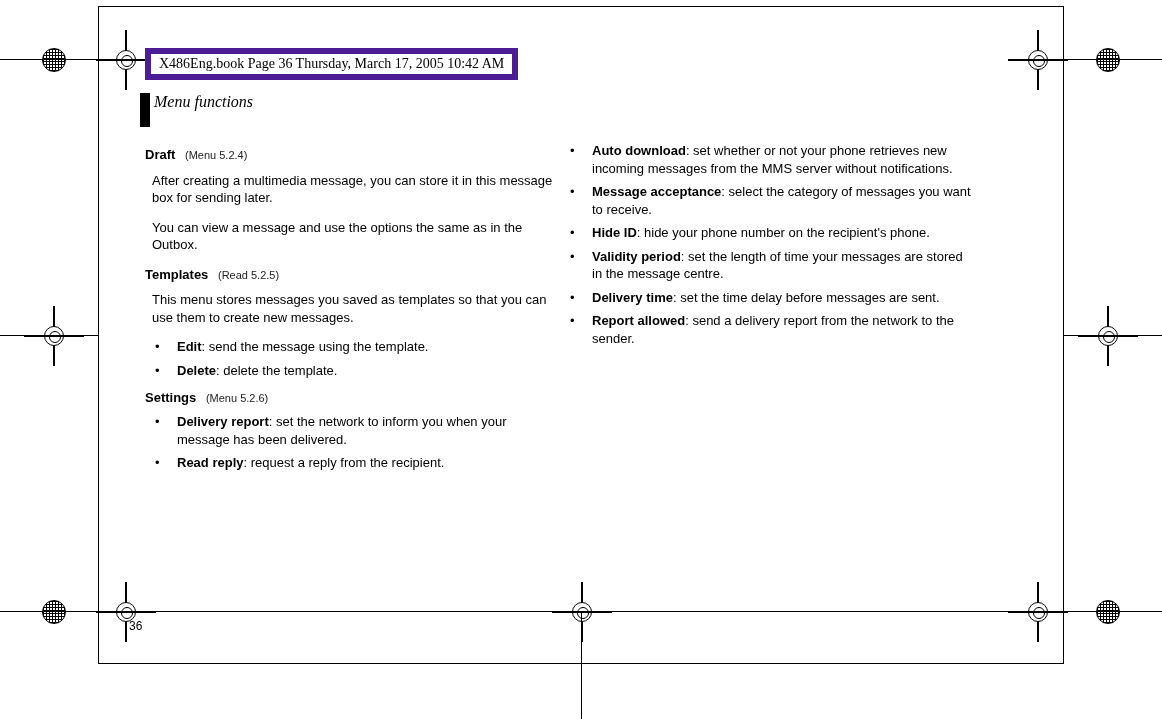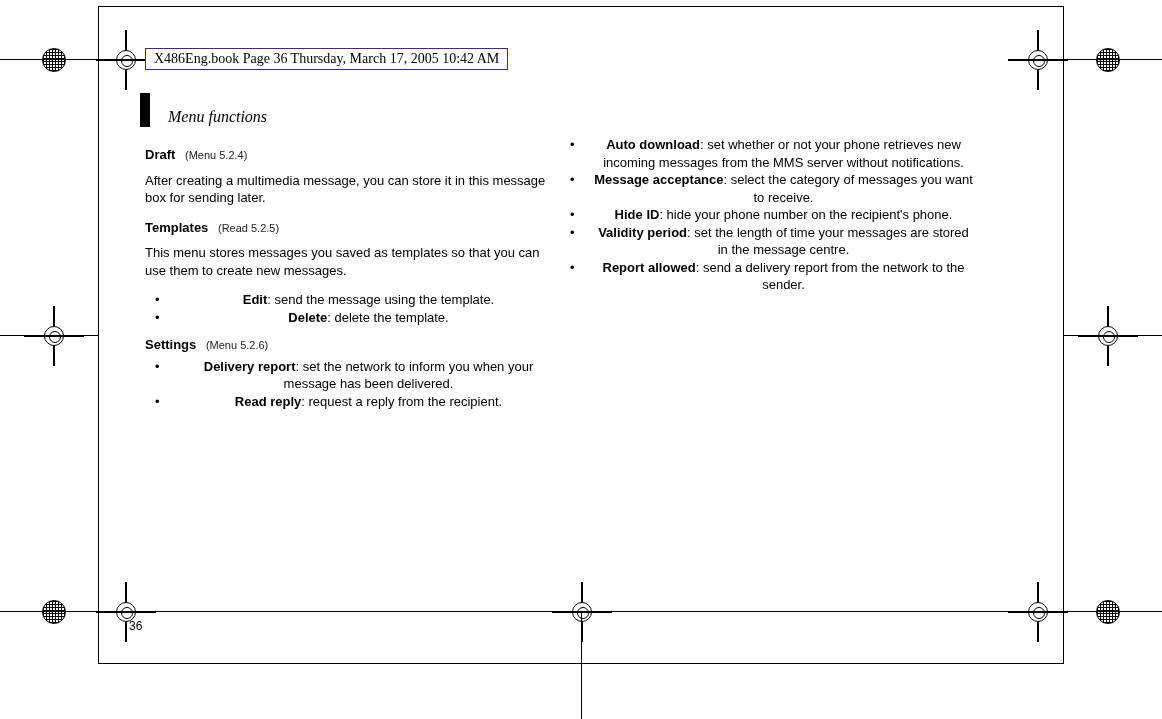--- a/index.html
+++ b/index.html
@@ -19,34 +19,34 @@
     top: 6px;
     width: 966px;
     height: 658px;
     border: 1px solid #000;
     box-sizing: border-box;
   }
   .header-box {
     position: absolute;
     left: 145px;
     top: 48px;
-    border: 1px solid #4c1d95;
+    border: 6px solid #4c1d95;
     padding: 2px 8px;
     font-family: "Times New Roman", serif;
     font-size: 14px;
     background: #fff;
     z-index: 5;
   }
   .section-title-wrap {
     position: absolute;
     left: 140px;
     top: 93px;
     display: flex;
-    align-items: flex-end;
-    gap: 18px;
+    align-items: flex-start;
+    gap: 4px;
   }
   .section-bar {
     width: 10px;
     height: 34px;
     background: #000;
   }
   .section-title {
     font-style: italic;
     font-family: "Times New Roman", serif;
     font-size: 16px;
@@ -66,35 +66,34 @@
   .heading {
     font-weight: bold;
     display: inline;
   }
   .menu-ref {
     font-size: 11px;
     color: #222;
     margin-left: 6px;
   }
   .para {
-    margin: 8px 0 12px 0;
+    margin: 8px 0 12px 7px;
   }
   .head-line {
     margin: 10px 0 4px 0;
   }
   ul.bullets {
     list-style: none;
     margin: 0 0 10px 0;
     padding: 0 0 0 6px;
   }
   ul.bullets li {
     position: relative;
     padding-left: 26px;
-    margin: 0 0;
-    text-align: center;
+    margin: 6px 0;
   }
   ul.bullets li::before {
     content: "•";
     position: absolute;
     left: 4px;
     top: 0;
     font-size: 13px;
   }
   .b {
     font-weight: bold;
@@ -176,20 +175,21 @@
 </div>
 
 <div class="columns">
   <div class="col">
 
     <div class="head-line">
       <span class="heading">Draft</span>
       <span class="menu-ref">(Menu 5.2.4)</span>
     </div>
     <div class="para">After creating a multimedia message, you can store it in this message box for sending later.</div>
+    <div class="para">You can view a message and use the options the same as in the Outbox.</div>
 
     <div class="head-line">
       <span class="heading">Templates</span>
       <span class="menu-ref">(Read 5.2.5)</span>
     </div>
     <div class="para">This menu stores messages you saved as templates so that you can use them to create new messages.</div>
     <ul class="bullets">
       <li><span class="b">Edit</span><span>: send the message using the template.</span></li>
       <li><span class="b">Delete</span><span>: delete the template.</span></li>
     </ul>
@@ -203,20 +203,21 @@
       <li><span class="b">Read reply</span><span>: request a reply from the recipient.</span></li>
     </ul>
   </div>
 
   <div class="col">
     <ul class="bullets">
       <li><span class="b">Auto download</span><span>: set whether or not your phone retrieves new incoming messages from the MMS server without notifications.</span></li>
       <li><span class="b">Message acceptance</span><span>: select the category of messages you want to receive.</span></li>
       <li><span class="b">Hide ID</span><span>: hide your phone number on the recipient's phone.</span></li>
       <li><span class="b">Validity period</span><span>: set the length of time your messages are stored in the message centre.</span></li>
+      <li><span class="b">Delivery time</span><span>: set the time delay before messages are sent.</span></li>
       <li><span class="b">Report allowed</span><span>: send a delivery report from the network to the sender.</span></li>
     </ul>
   </div>
 </div>
 
 <div class="page-num">36</div>
 
 <div class="reg-hatched" style="left:42px; top:48px;"></div>
 <div class="reg-cross" style="left:96px; top:30px;">
     <div class="ring"></div>

